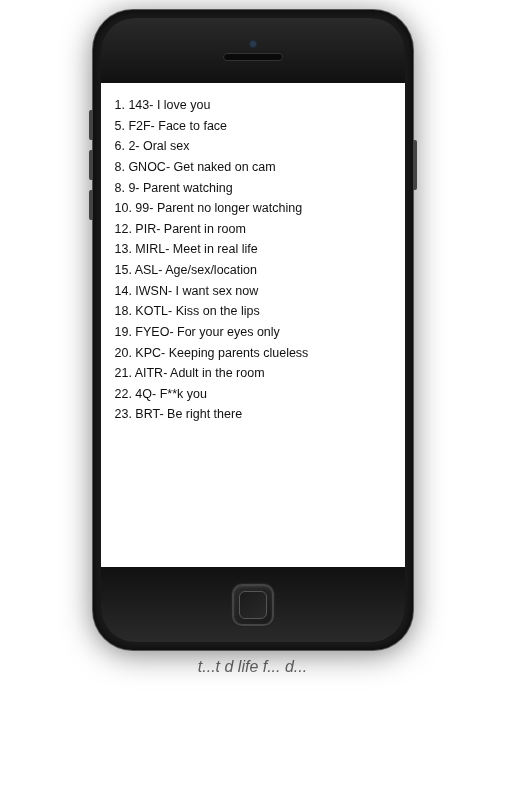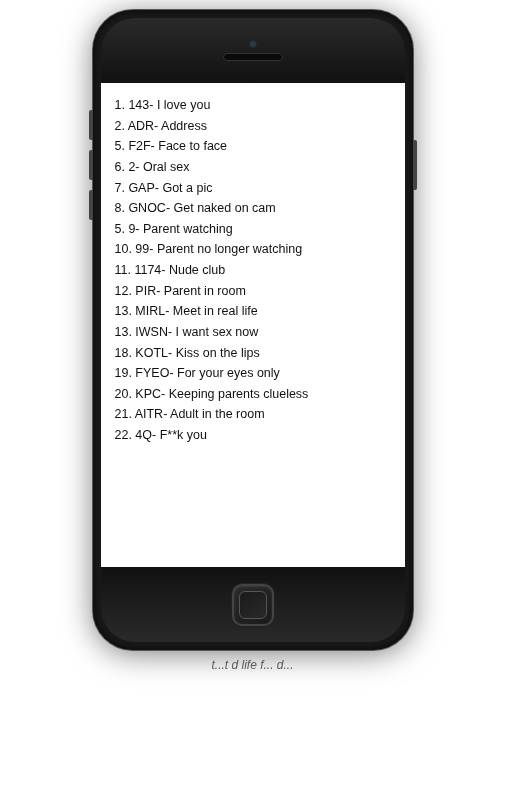--- a/index.html
+++ b/index.html
@@ -151,57 +151,56 @@
     }
 
     .page-wrapper {
       position: relative;
       display: flex;
       flex-direction: column;
       align-items: center;
     }
 
     .caption {
-      font-size: 12px;
+      font-size: 16px;
       color: #666;
       margin-top: 8px;
       font-style: italic;
     }
   </style>
 </head>
 <body>
 
 <div class="page-wrapper">
   <div class="phone-container">
     <div class="phone-inner">
       <div class="phone-top">
         <div class="camera"></div>
         <div class="speaker"></div>
       </div>
 
       <div class="phone-screen">
         <div class="screen-content">
 
         <div class="list-item">1. 143- I love you</div>
-            <div class="list-item">2. ADR- Address</div>
             <div class="list-item">5. F2F- Face to face</div>
             <div class="list-item">6. 2- Oral sex</div>
-            <div class="list-item">7. GAP- Got a pic</div>
             <div class="list-item">8. GNOC- Get naked on cam</div>
-            <div class="list-item">5. 9- Parent watching</div>
+            <div class="list-item">8. 9- Parent watching</div>
             <div class="list-item">10. 99- Parent no longer watching</div>
-            <div class="list-item">11. 1174- Nude club</div>
             <div class="list-item">12. PIR- Parent in room</div>
             <div class="list-item">13. MIRL- Meet in real life</div>
-            <div class="list-item">13. IWSN- I want sex now</div>
+            <div class="list-item">15. ASL- Age/sex/location</div>
+            <div class="list-item">14. IWSN- I want sex now</div>
             <div class="list-item">18. KOTL- Kiss on the lips</div>
             <div class="list-item">19. FYEO- For your eyes only</div>
             <div class="list-item">20. KPC- Keeping parents clueless</div>
             <div class="list-item">21. AITR- Adult in the room</div>
             <div class="list-item">22. 4Q- F**k you</div>
+            <div class="list-item">23. BRT- Be right there</div>
           </div>
       </div>
 
       <div class="phone-bottom">
         <div class="home-button">
           <div class="home-button-inner"></div>
         </div>
       </div>
     </div>
   </div>

